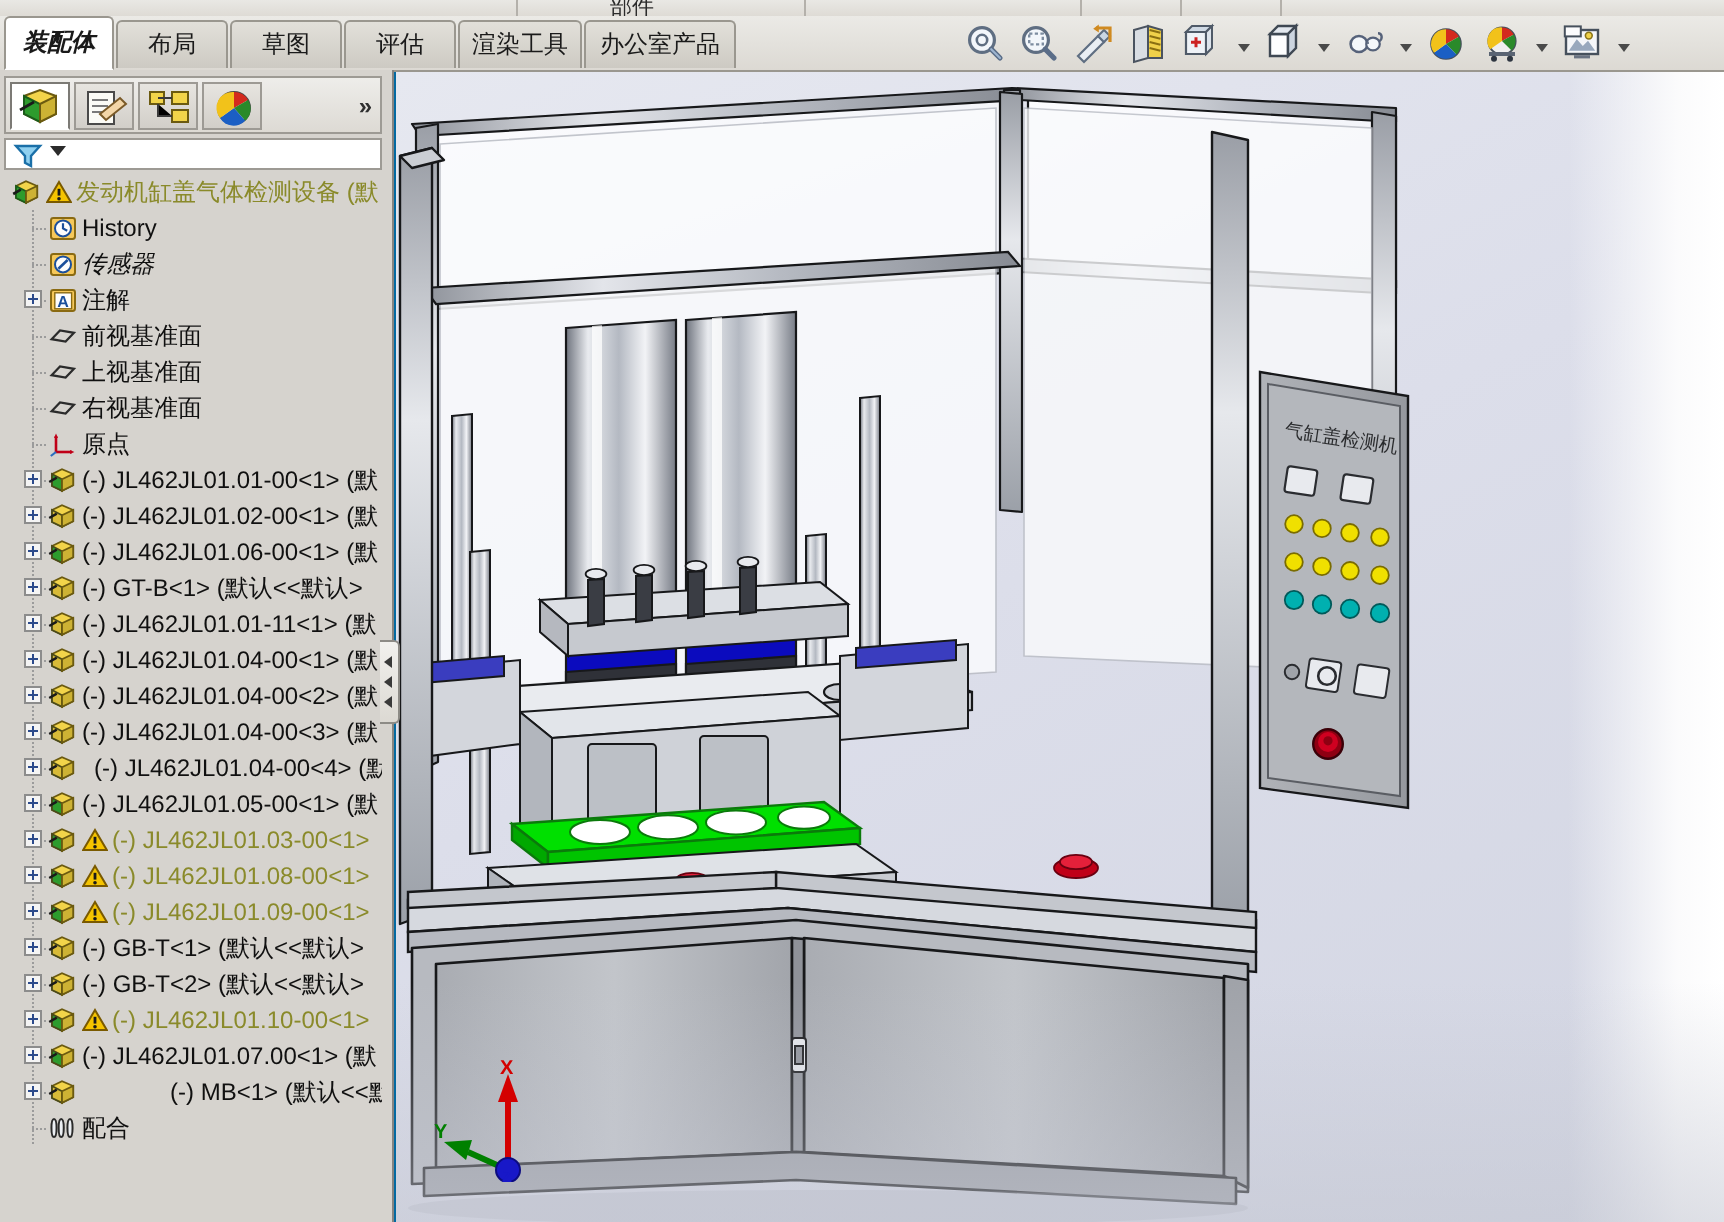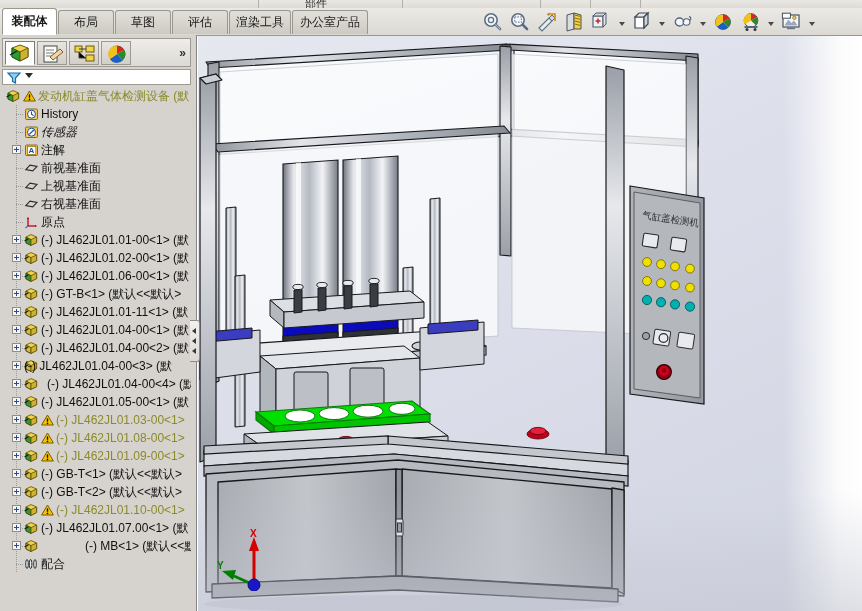--- a/index.html
+++ b/index.html
@@ -3,21 +3,21 @@
 <meta charset="utf-8">
 <style>
   html,body{margin:0;padding:0;}
   body{
     width:862px;height:611px;overflow:hidden;
     font-family:"Liberation Sans","DejaVu Sans",sans-serif;
     font-size:12px;
     background:#d6d3ce;
     -webkit-font-smoothing:none;
   }
-  #app{position:relative;width:862px;height:611px;overflow:hidden;background:#ffffff;}
+  #app{position:relative;width:862px;height:611px;overflow:hidden;background:#0369a1;}
 
   
   .menustrip{position:absolute;left:0;top:0;width:862px;height:8px;
     background:linear-gradient(#e9e8e4,#dedbd5);overflow:hidden;}
   .menustrip .mtxt{position:absolute;top:-4px;font-size:11px;color:#2b2b2b;}
   .menustrip .msep{position:absolute;top:0;width:1px;height:8px;background:#b4b1ab;}
   .menustrip .mcar{position:absolute;top:-2px;font-size:7px;color:#4a4a4a;}
 
   
   .tabbar{position:absolute;left:0;top:8px;width:862px;height:27px;
@@ -106,21 +106,21 @@
     <div class="mtxt" style="left:305px;">部件</div>
     <div class="msep" style="left:402px;"></div>
     <div class="mcar" style="left:435px;"></div>
     <div class="mcar" style="left:490px;"></div>
     <div class="msep" style="left:540px;"></div>
     <div class="msep" style="left:590px;"></div>
     <div class="msep" style="left:640px;"></div>
   </div>
 
   <div class="tabbar" id="tabbar">
-      <div class="tab active" style="left: 2px; width: 55px;"><span>装配体</span></div>
+      <div class="tab active" style="left: 2px; width: 55px; font-style: italic;"><span>装配体</span></div>
       <div class="tab" style="left: 58px; width: 56px;"><span>布局</span></div>
       <div class="tab" style="left: 115px; width: 56px;"><span>草图</span></div>
       <div class="tab" style="left: 172px; width: 56px;"><span>评估</span></div>
       <div class="tab" style="left: 229px; width: 62px;"><span>渲染工具</span></div>
       <div class="tab" style="left: 292px; width: 76px;"><span>办公室产品</span></div>
     </div>
   <div class="tabstrip-fill" style="left:2px;width:55px;"></div>
 
   <div class="toolbar">
 
@@ -470,21 +470,21 @@
           <div class="dotstub"></div>
           <div class="plus" style="left: 10px;"></div>
           <div class="ico" style="left: 22px;">
             <svg width="15" height="14" viewBox="0 0 15 14">
               <path d="M2 4 L7 1.6 L12.6 4 L12.6 9.6 L7 12.4 L2 10 Z" fill="#f2d44a" stroke="#6b5a10" stroke-width=".9"></path>
               <path d="M2 4 L7 6.6 L7 12.4 L2 10 Z" fill="#d8bb38" stroke="#4a4a1a" stroke-width=".9"></path>
               <path d="M7 6.6 L12.6 4 L12.6 9.6 L7 12.4 Z" fill="#cdb234" stroke="#6b5a10" stroke-width=".9"></path>
               <path d="M0.6 8 L4.4 5.8" stroke="#1a1a1a" stroke-width="1.2"></path>
             </svg>
           </div>
-          <div class="lbl" style="left: 22px; color: rgb(16, 16, 16); text-align: center;">(-) JL462JL01.04-00&lt;3&gt;  (默</div>
+          <div class="lbl" style="left: 39px; color: rgb(16, 16, 16); text-align: center;">(-) JL462JL01.04-00&lt;3&gt;  (默</div>
         </div>
         <div class="trow">
           <div class="dotline"></div>
           <div class="dotstub"></div>
           <div class="plus" style="left: 10px;"></div>
           <div class="ico" style="left: 22px;">
             <svg width="15" height="14" viewBox="0 0 15 14">
               <path d="M2 4 L7 1.6 L12.6 4 L12.6 9.6 L7 12.4 L2 10 Z" fill="#f2d44a" stroke="#6b5a10" stroke-width=".9"></path>
               <path d="M2 4 L7 6.6 L7 12.4 L2 10 Z" fill="#d8bb38" stroke="#4a4a1a" stroke-width=".9"></path>
               <path d="M7 6.6 L12.6 4 L12.6 9.6 L7 12.4 Z" fill="#cdb234" stroke="#6b5a10" stroke-width=".9"></path>

